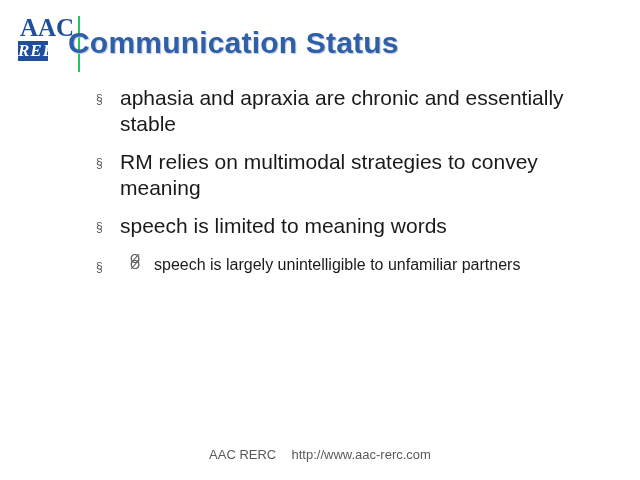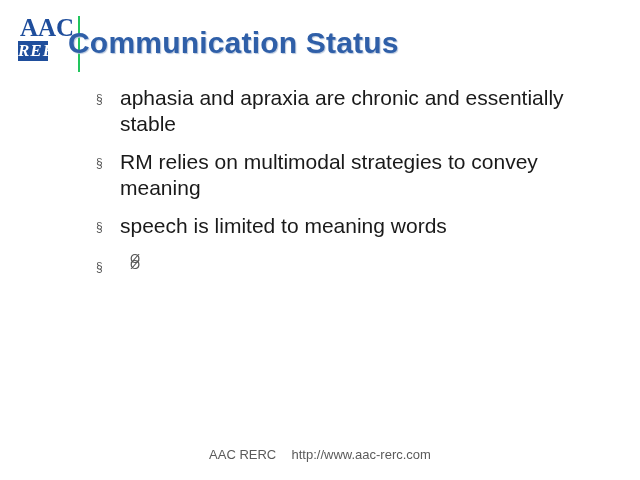--- a/index.html
+++ b/index.html
@@ -155,20 +155,21 @@
     <div class="sub gap-lg">
       <span class="marker">Ø</span>
     </div>
 
     <div class="bullet">
       <span class="marker">§</span>
     </div>
 
     <div class="sub">
       <span class="marker">Ø</span>
+      <span>speech is largely unintelligible to unfamiliar partners</span>
     </div>
 
   </div>
 
   <div class="footer">
     <span>AAC RERC</span>
     <span class="sep"></span>
     <span>http://www.aac-rerc.com</span>
   </div>
 

